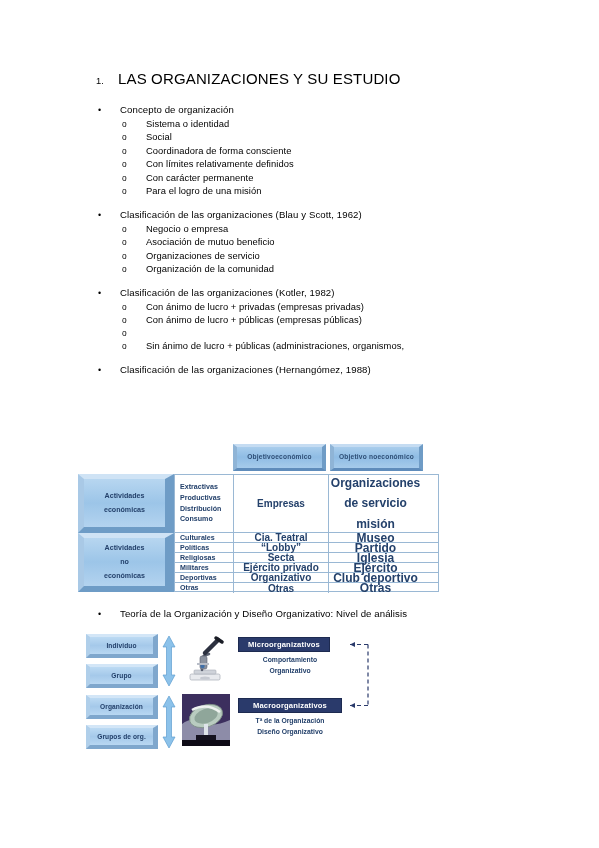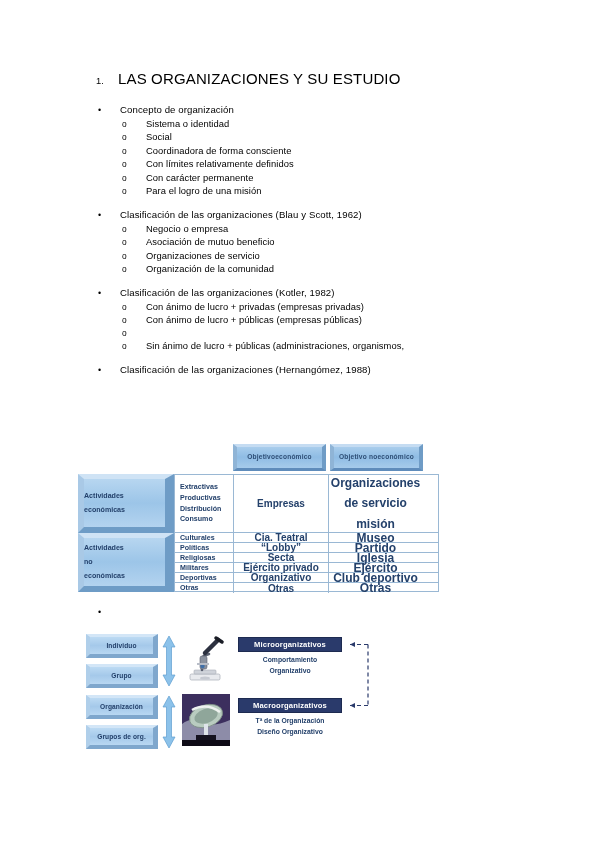--- a/index.html
+++ b/index.html
@@ -71,21 +71,21 @@
   .smrow .c-a, .smrow .c-b { justify-content:center; }
 
   .sidebox { position:absolute; left:0; width:96px; }
   .side-3d {
     position:relative; width:100%; height:100%;
     background:linear-gradient(to bottom,#b7d6f0 0%,#9cc5e8 50%,#b3d3ef 100%);
     border-top:5px solid #cfe3f5;
     border-left:6px solid #a9c9e6;
     border-right:9px solid #6e9cc6;
     border-bottom:6px solid #6e9cc6;
-    display:flex; flex-direction:column; align-items:flex-start; justify-content:center;
+    display:flex; flex-direction:column; align-items:center; justify-content:center;
     font-size:7.1px; font-weight:bold; color:#24416b; line-height:2.0; text-align:center;
   }
   #side-eco   { top:30px; height:59px; }
   #side-noeco { top:89px; height:59px; }
 
   
   .diag { position:absolute; left:86px; top:634px; width:320px; height:118px; }
 
   .dbox {
     position:absolute; width:72px; height:24px;
@@ -110,21 +110,21 @@
   .photo { position:absolute; left:96px; width:48px; height:52px; overflow:hidden; }
   #photo-micro { top:0; background:#ffffff; }
   #photo-sat   { top:60px; background:#3a2a58; }
 
   .nbox {
     position:absolute; height:15px;
     background:#2a3a6b; border:1px solid #1d2a50;
     display:flex; align-items:center; justify-content:center;
     color:#ffffff; font-size:7.6px; font-weight:bold; letter-spacing:.15px;
   }
-  #nb-micro { left:152px; top:3px;  width:104px; }
+  #nb-micro { left:152px; top:3px;  width:92px; }
   #nb-macro { left:152px; top:64px; width:104px; }
 
   .ncap {
     position:absolute; left:152px; width:104px; text-align:center;
     font-size:6.8px; font-weight:bold; color:#24416b; line-height:1.55;
   }
   #cap-micro { top:21px; }
   #cap-macro { top:82px; }
 
   .connector { position:absolute; left:256px; top:0; width:48px; height:80px; }
@@ -308,20 +308,21 @@
         <div class="c-a">Otras</div>
         <div class="c-b">Otras</div>
       </div>
 
     </div>
   </div>
 
   <div style="position:absolute;left:96px;top:608px;width:450px;">
     <div class="l1">
       <div class="l1-mark">•</div>
+      <div class="l1-txt">Teoría de la Organización y Diseño Organizativo: Nivel de análisis</div>
     </div>
   </div>
 
   <div class="diag">
 
     <div class="dbox" id="box-individuo">Individuo</div>
     <div class="dbox" id="box-grupo">Grupo</div>
     <div class="dbox" id="box-organiz">Organización</div>
     <div class="dbox" id="box-gruposorg">Grupos de org.</div>
 

